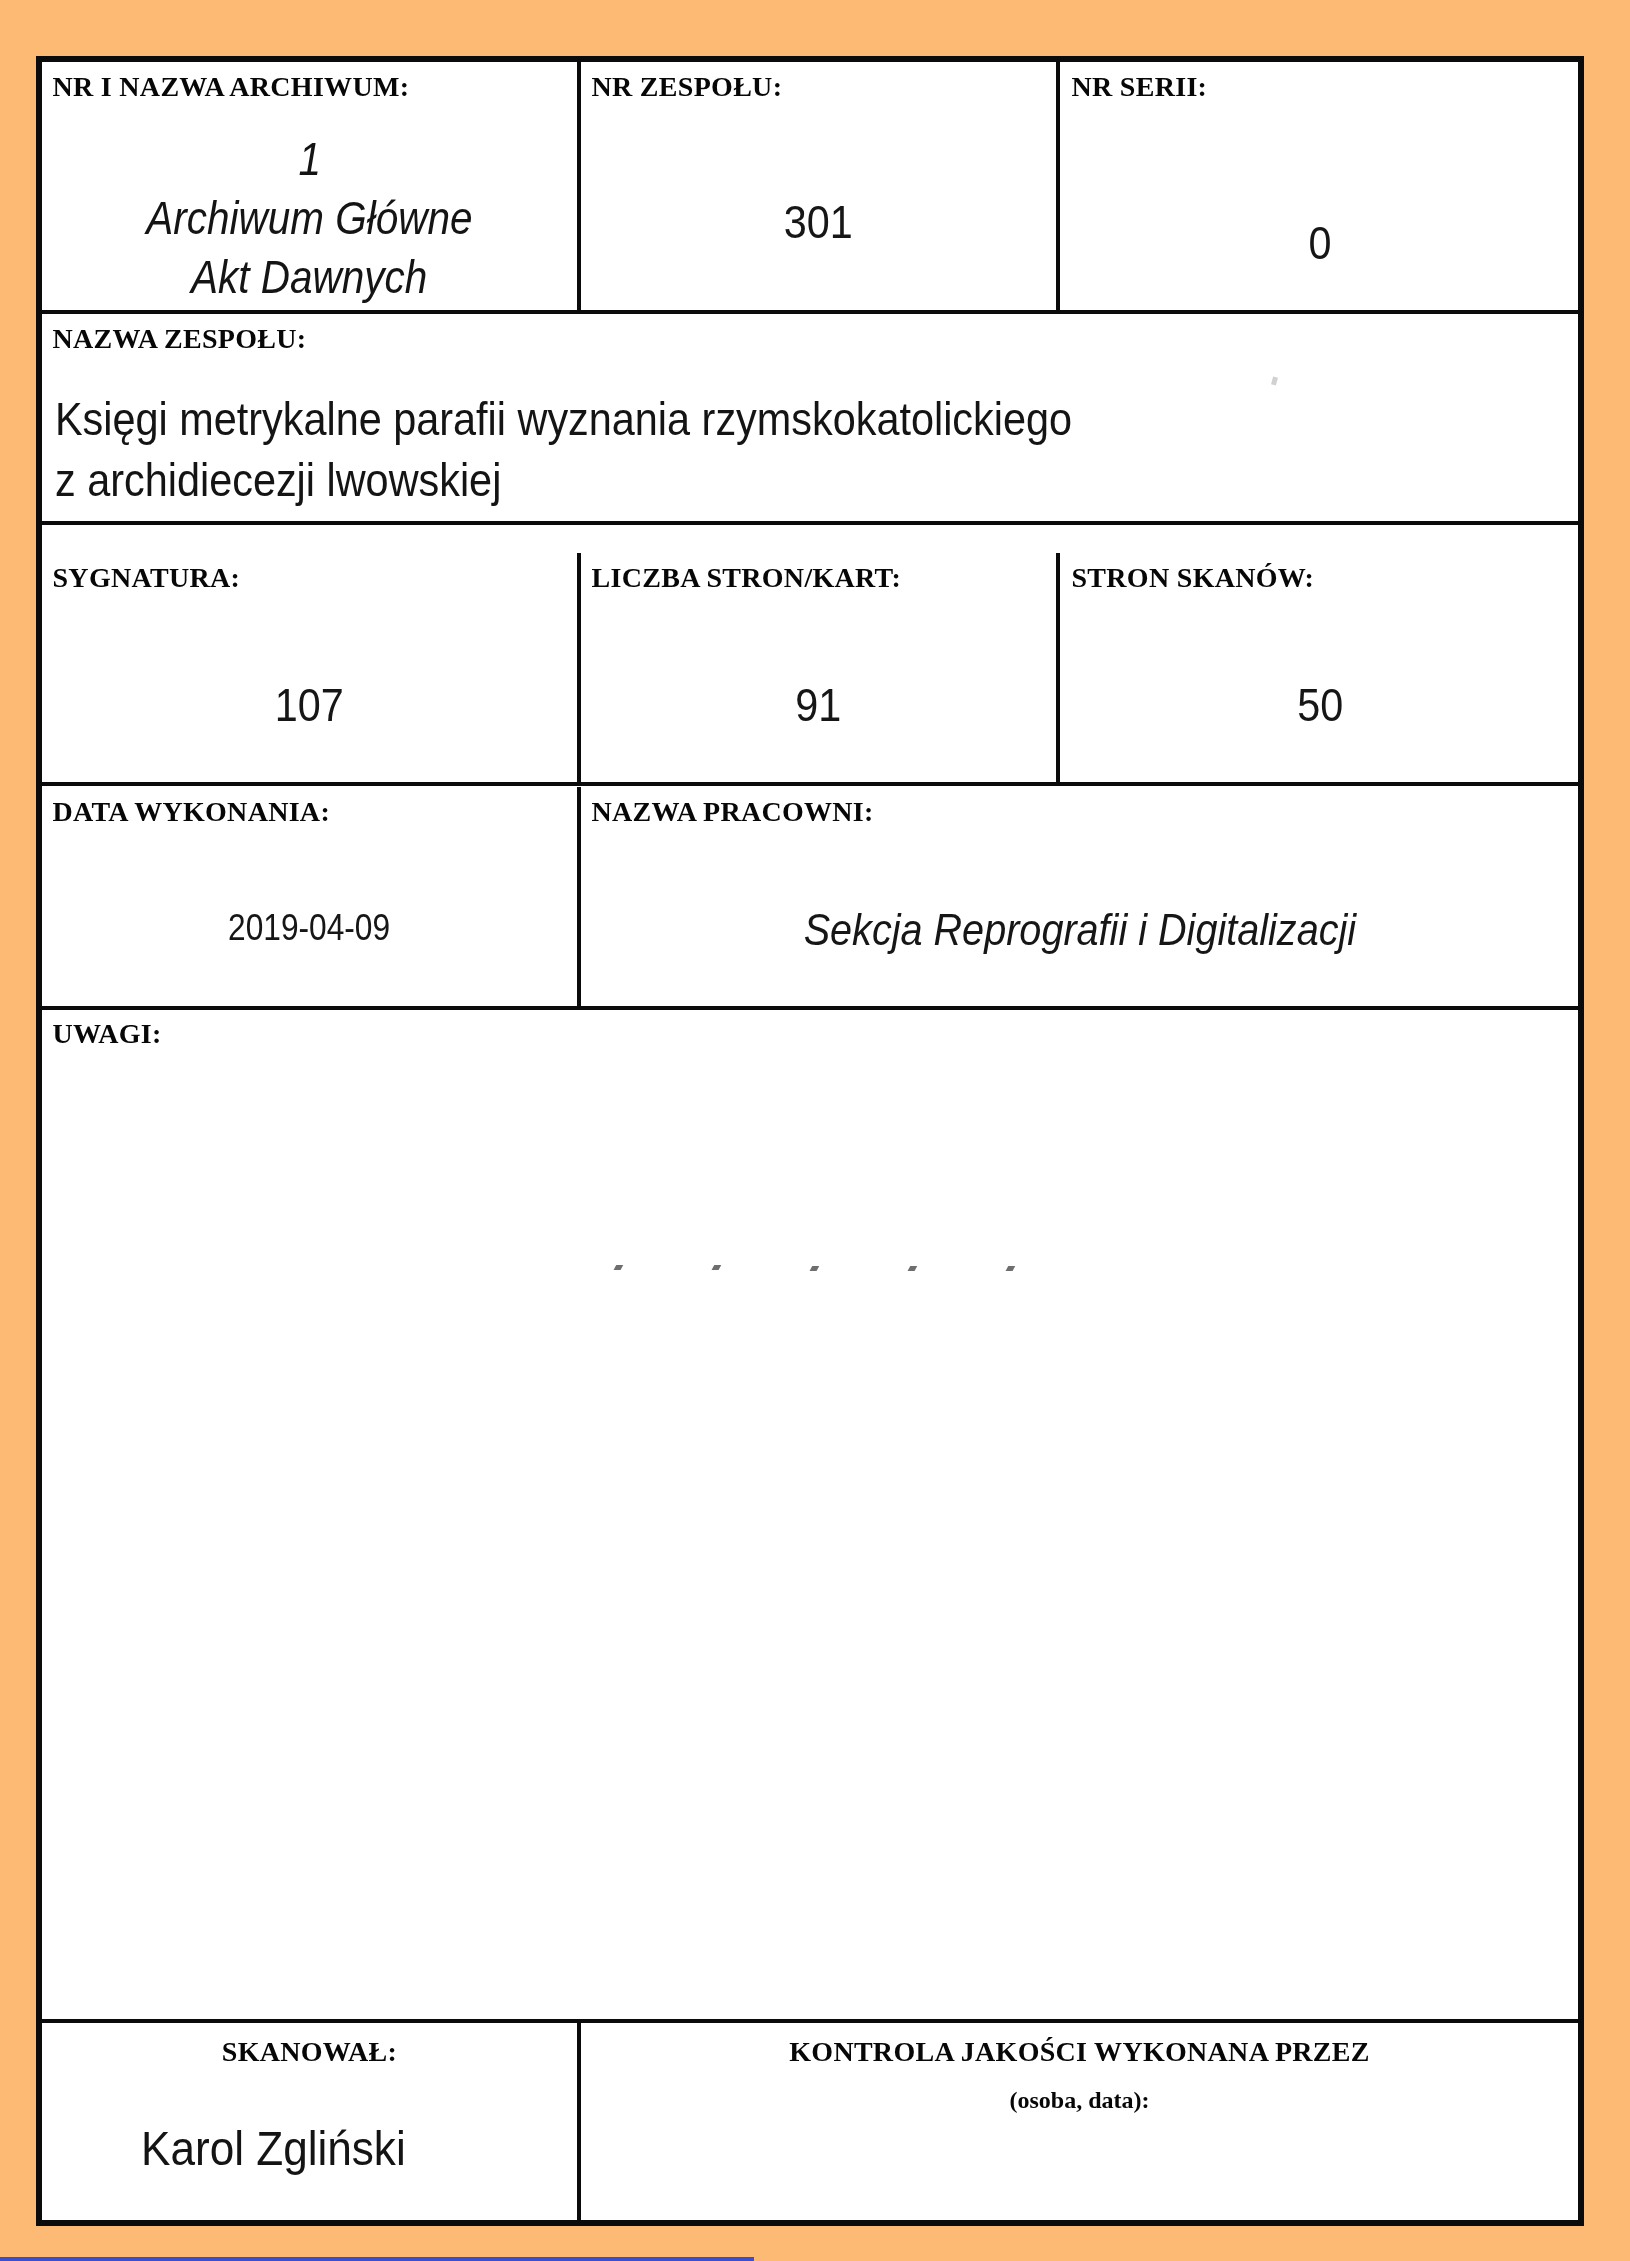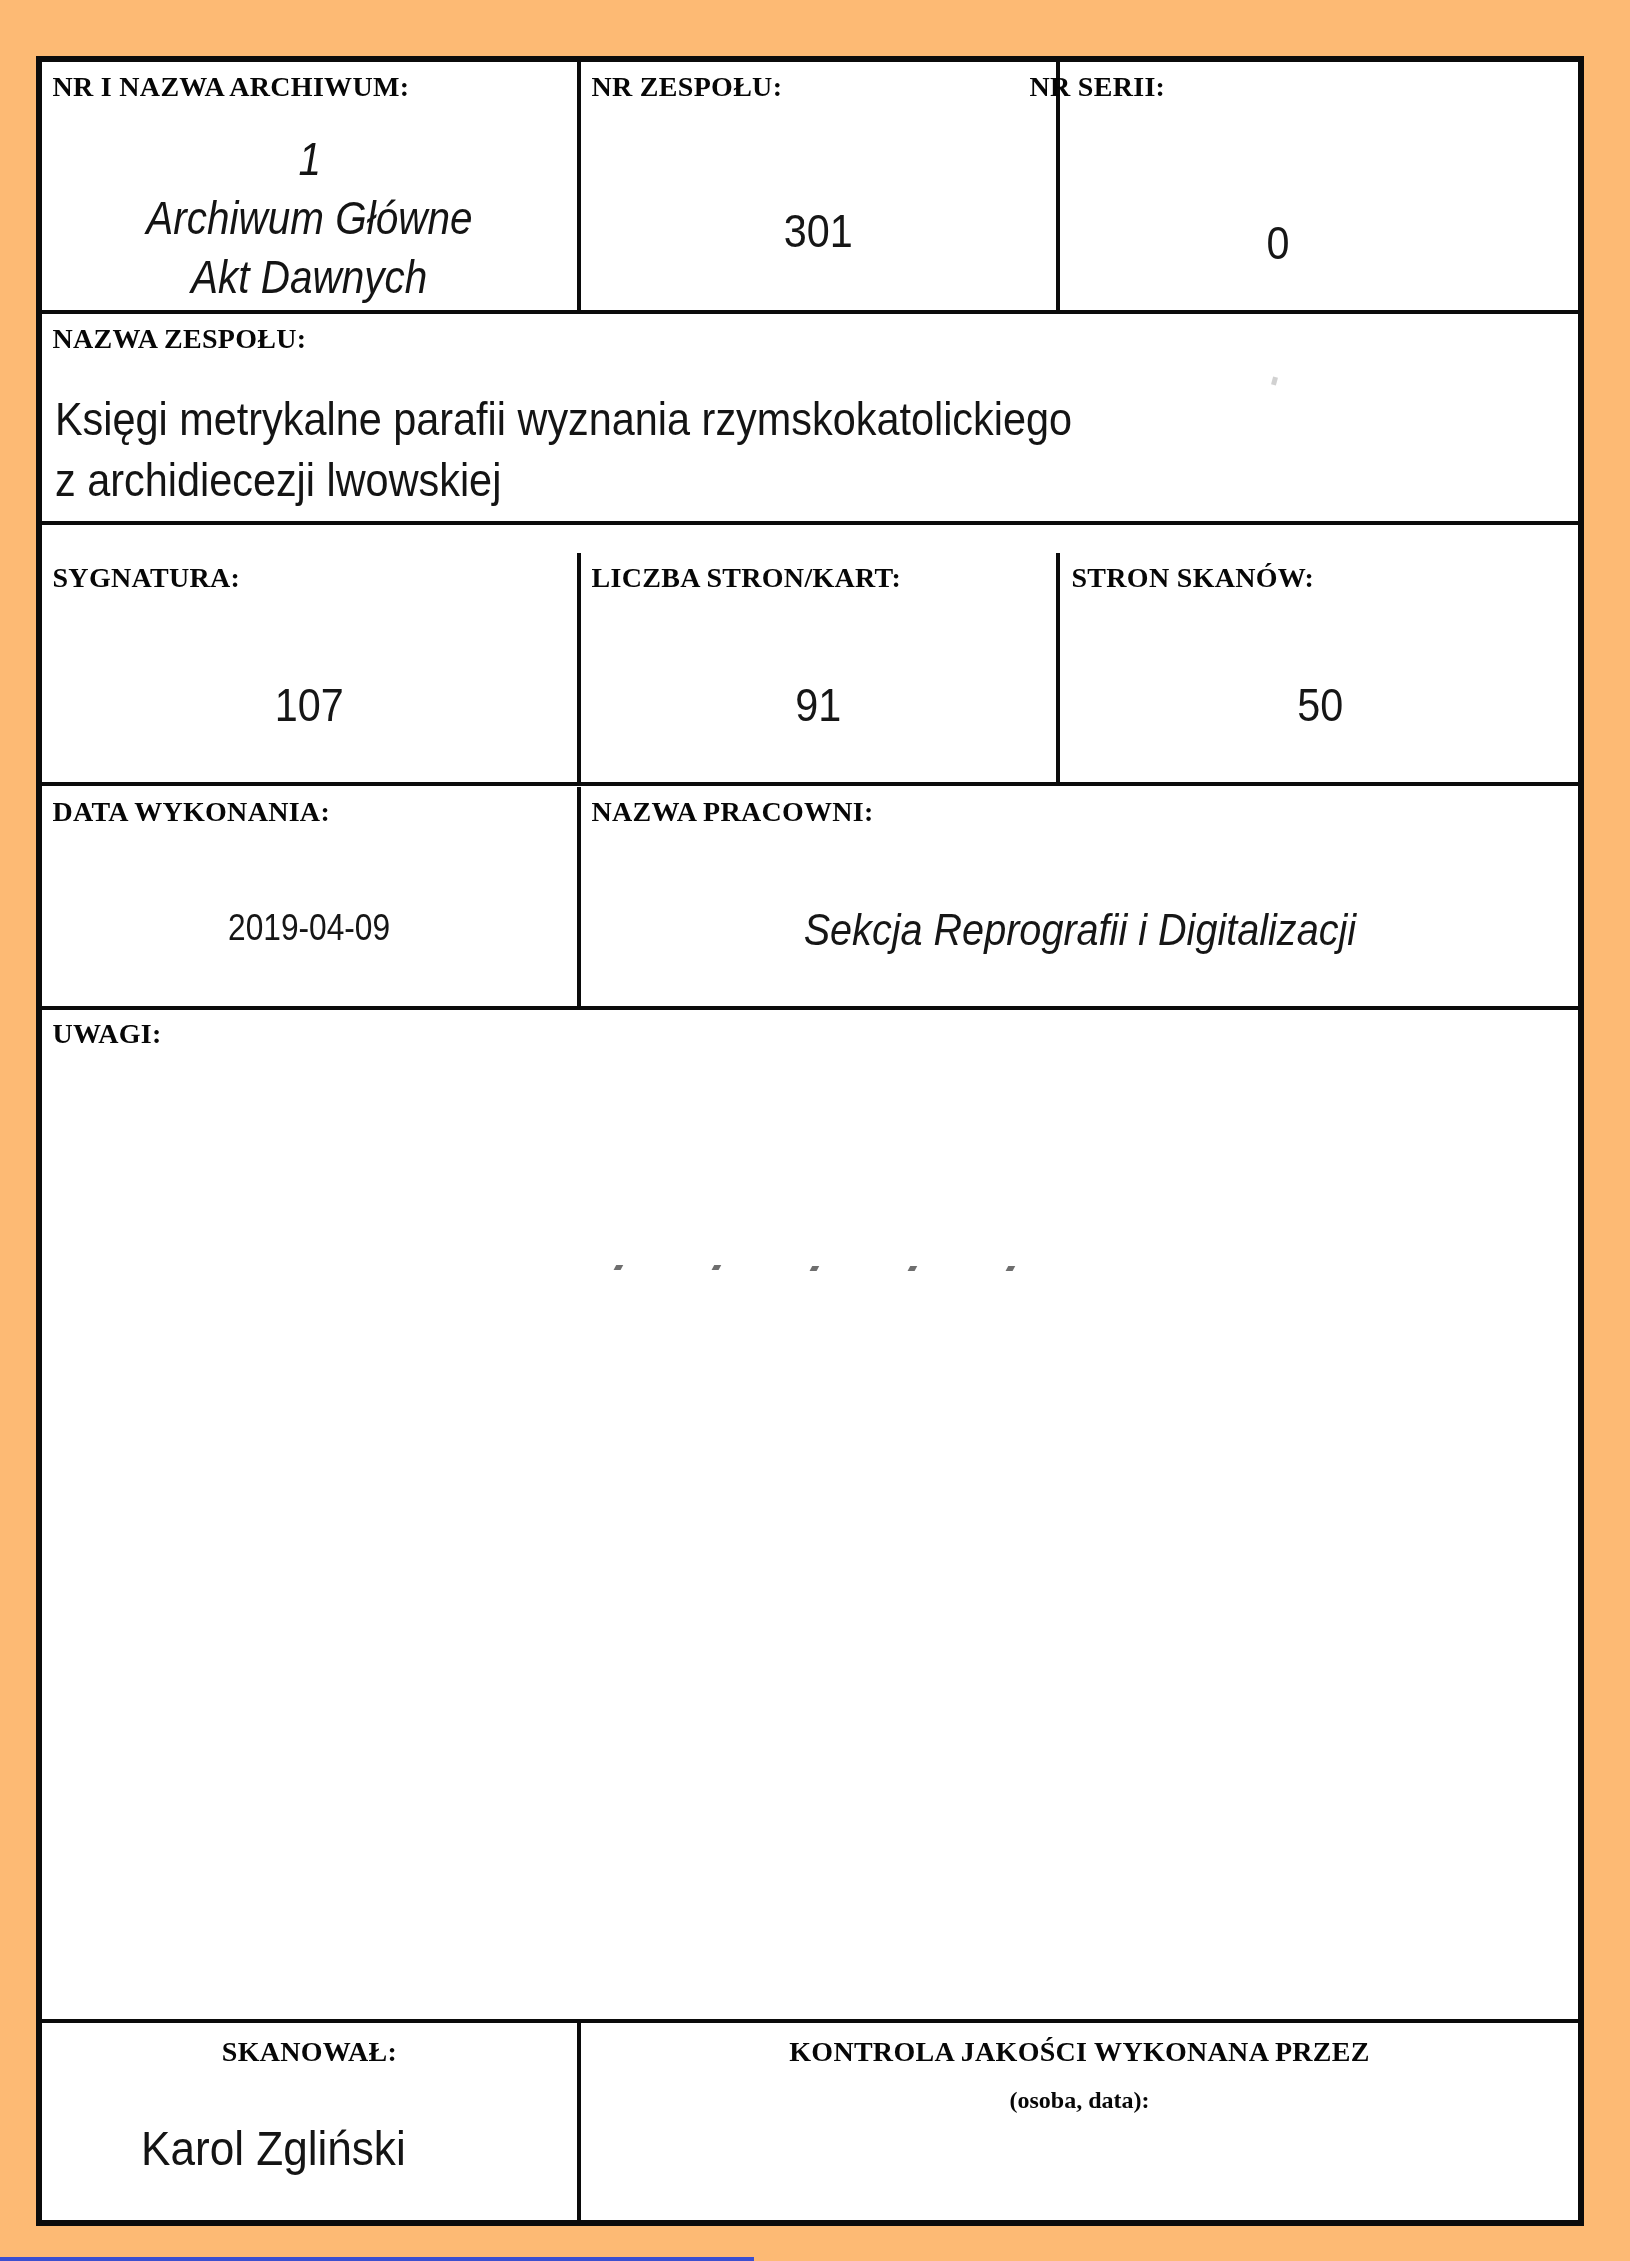--- a/index.html
+++ b/index.html
@@ -50,23 +50,23 @@
       <div class="cell divider" style="left:0;width:539px;">
         <div class="label">NR I NAZWA ARCHIWUM:</div>
         <div class="archive-block">
           <div><span class="cond">1</span></div>
           <div><span class="cond">Archiwum Główne</span></div>
           <div><span class="cond">Akt Dawnych</span></div>
         </div>
       </div>
       <div class="cell divider" style="left:539px;width:479px;padding-left:48px;">
         <div class="label">NR ZESPOŁU:</div>
-        <div class="val num" style="top:141px;"><span class="cond">301</span></div>
+        <div class="val num" style="top:132px;"><span class="cond">301</span></div>
       </div>
-      <div class="cell" style="left:977px;width:518px;">
+      <div class="cell" style="left:1019px;width:518px;">
         <div class="label">NR SERII:</div>
         <div class="val num" style="top:153px;"><span class="cond">0</span></div>
       </div>
     </div>
 
     <div class="row" style="top:252px;height:211px;">
       <div class="label">NAZWA ZESPOŁU:</div>
       <div class="fond-line" style="top:139px;"><span class="cond-left">z archidiecezji lwowskiej</span></div>
       <div class="fond-line" style="top:78px;"><span class="cond-left">Księgi metrykalne parafii wyznania rzymskokatolickiego</span></div>
       <div class="artifact-faint" style="left:1230px;top:63px;"></div>

